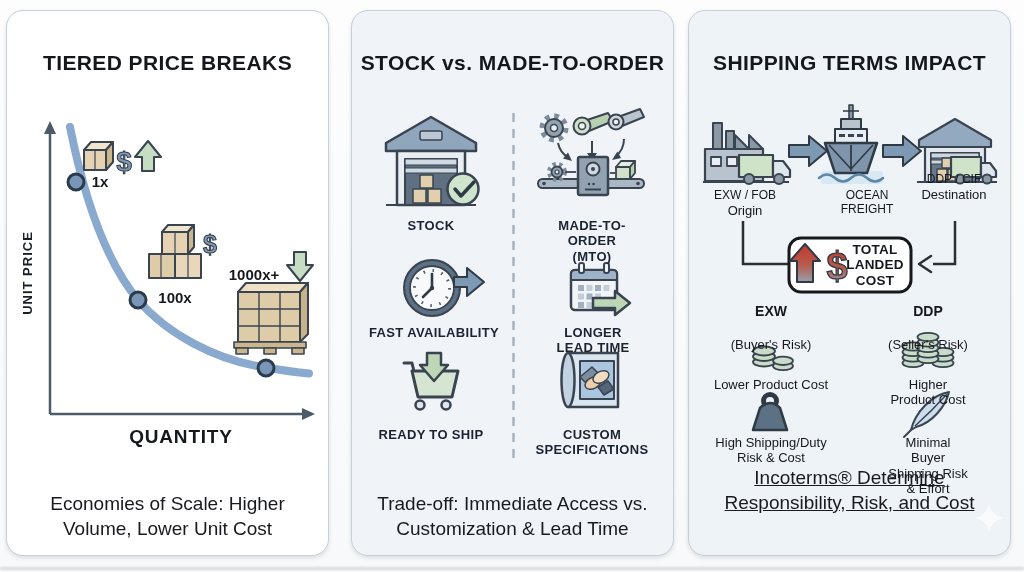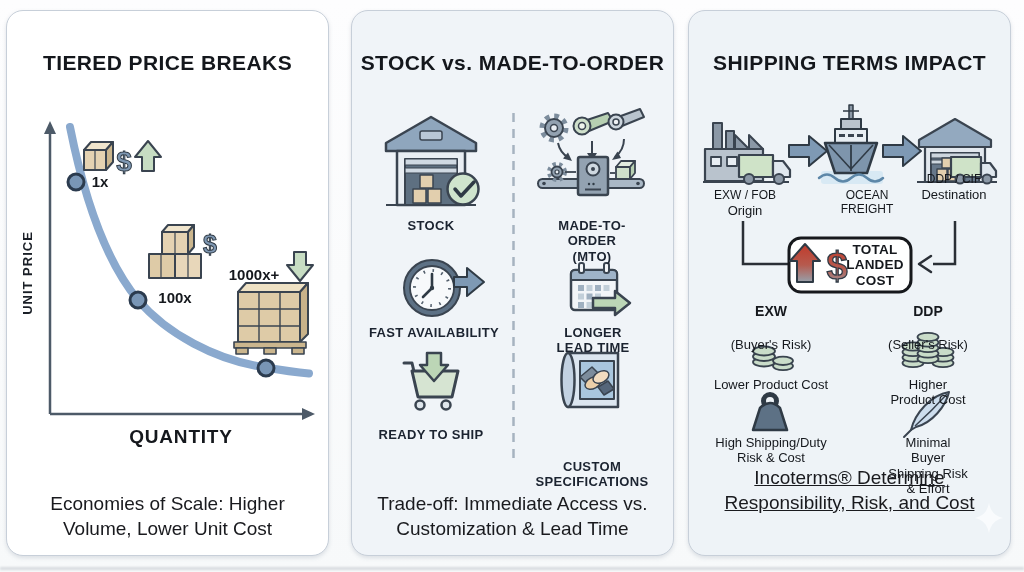--- a/index.html
+++ b/index.html
@@ -242,21 +242,21 @@
         <ellipse cx="249" cy="366" rx="8.5" ry="5.5" fill="#f2dcc0" stroke-width="1.5" transform="rotate(-28 249 366)"></ellipse>
       </g>
     </svg>
 
     <div class="lbl cap" style="left:79px;  top:207px;">STOCK</div>
     <div class="lbl cap pre" style="left:240px; top:207px;">MADE-TO-ORDER
 (MTO)</div>
     <div class="lbl cap" style="left:82px;  top:314px;">FAST AVAILABILITY</div>
     <div class="lbl cap" style="left:241px; top:314px;">LONGER LEAD TIME</div>
     <div class="lbl cap" style="left:79px;  top:416px;">READY TO SHIP</div>
-    <div class="lbl cap pre" style="left:240px; top:416px;margin-top:32px;">CUSTOM
+    <div class="lbl cap pre" style="left:240px; top:416px;">CUSTOM
 SPECIFICATIONS</div>
 
     <p class="footer pre">Trade-off: Immediate Access vs.
 Customization &amp; Lead Time</p>
   </section>
 
   <section class="panel p3">
     <h2 class="title">SHIPPING TERMS IMPACT</h2>
 
     <svg class="psvg" viewBox="0 0 323 546">

